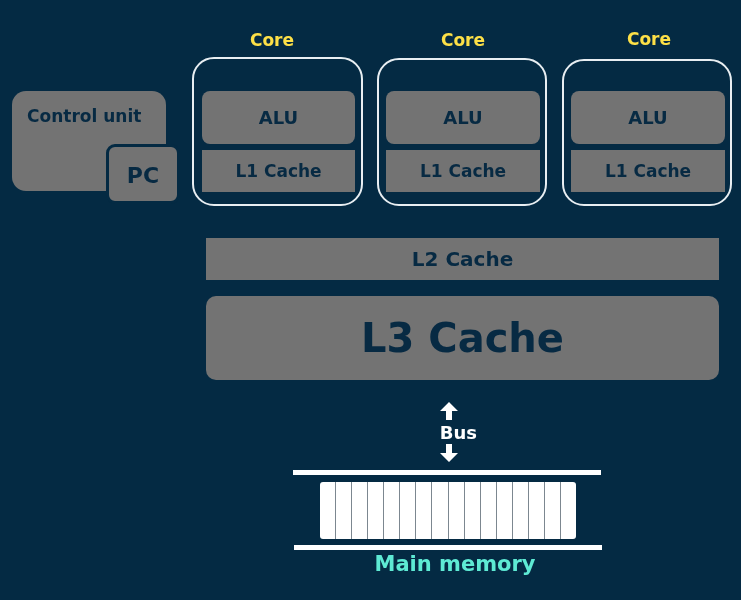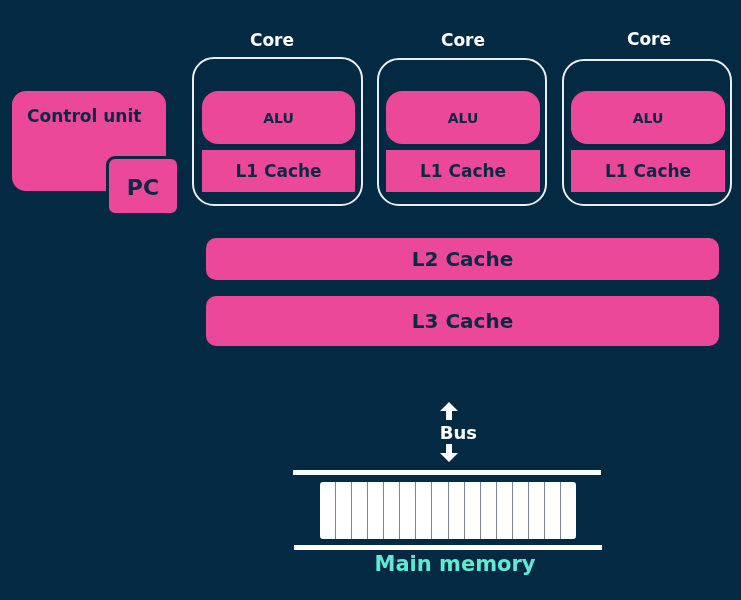--- a/index.html
+++ b/index.html
@@ -4,49 +4,49 @@
 <style>
   html, body { margin: 0; padding: 0; }
   body {
     width: 741px; height: 600px; overflow: hidden;
     background: #042a43;
     font-family: "DejaVu Sans", sans-serif;
     position: relative;
   }
   .abs { position: absolute; }
   .white-box {
-    background: #ec4899;
+    background: #737373;
     color: #072a43;
     font-weight: bold;
     display: flex; align-items: center; justify-content: center;
     box-sizing: border-box;
   }
   .core-label {
-    color: #ffffff; font-weight: bold; font-size: 17px;
+    color: #fde047; font-weight: bold; font-size: 17px;
     text-align: center; width: 100px;
   }
   .core-frame {
     border: 2px solid #e8eef2;
     border-radius: 22px;
     box-sizing: border-box;
   }
-  .alu { border-radius: 16px; font-size: 14px; }
+  .alu { border-radius: 8px; font-size: 18px; }
   .l1 { border-radius: 0; font-size: 17px; }
   #control-unit {
     left: 12px; top: 91px; width: 154px; height: 100px;
     border-radius: 14px; align-items: flex-start; justify-content: flex-start;
   }
   #control-unit span { margin: 15px 0 0 15px; font-size: 17px; }
   #pc {
-    left: 106px; top: 156px; width: 74px; height: 60px;
+    left: 106px; top: 144px; width: 74px; height: 60px;
     border-radius: 9px; border: 3px solid #042a43;
     font-size: 22px; padding-top: 2px;
   }
-  #l2 { left: 206px; top: 238px; width: 513px; height: 42px; border-radius: 10px; font-size: 20px; }
-  #l3 { left: 206px; top: 296px; width: 513px; height: 50px; border-radius: 10px; font-size: 20px; }
+  #l2 { left: 206px; top: 238px; width: 513px; height: 42px; border-radius: 0; font-size: 20px; }
+  #l3 { left: 206px; top: 296px; width: 513px; height: 84px; border-radius: 10px; font-size: 40px; }
   .bus-text { color:#fff; font-weight:bold; font-size:18px; left: 421px; top: 422px; width:56px; text-align:right; }
   .rail { background:#fff; height:5px; }
   #mem-cells {
     left: 320px; top: 482px; width: 256px; height: 57px;
     display: flex; border-radius: 3px; overflow: hidden;
   }
   .cell { flex: 1; background: #ffffff; border-right: 1px solid #7c8790; }
   .cell:last-child { border-right: none; }
   .mem-label { color:#5eead4; font-weight:bold; font-size:21px; left: 350px; top: 552px; width: 210px; text-align:center; }
 </style>

